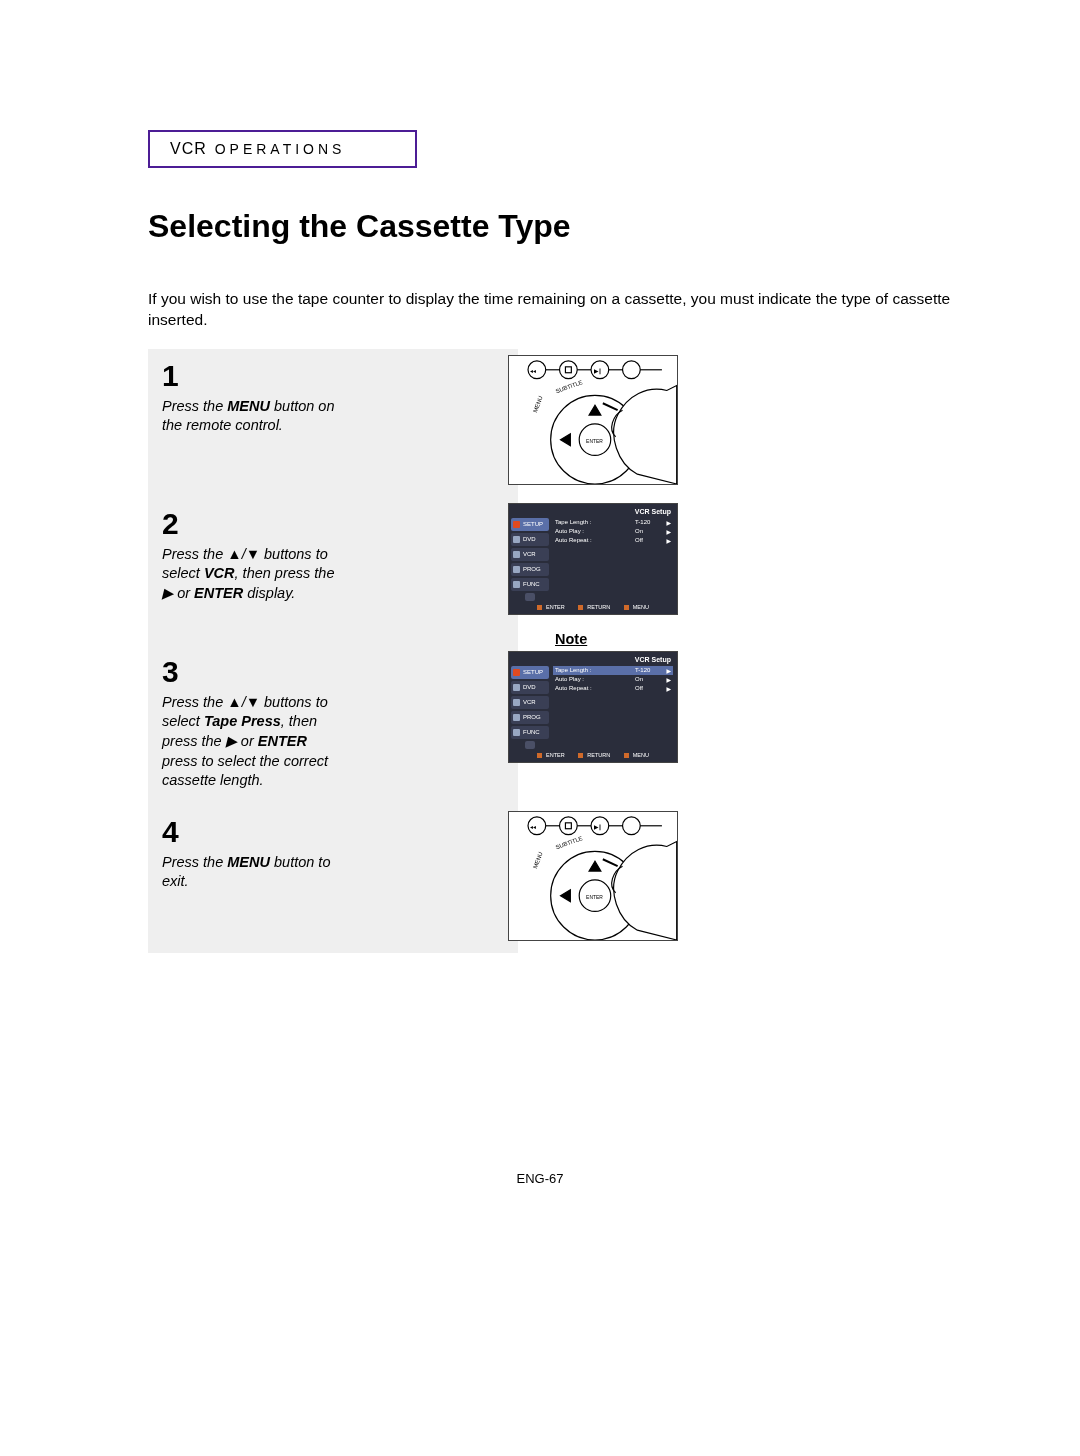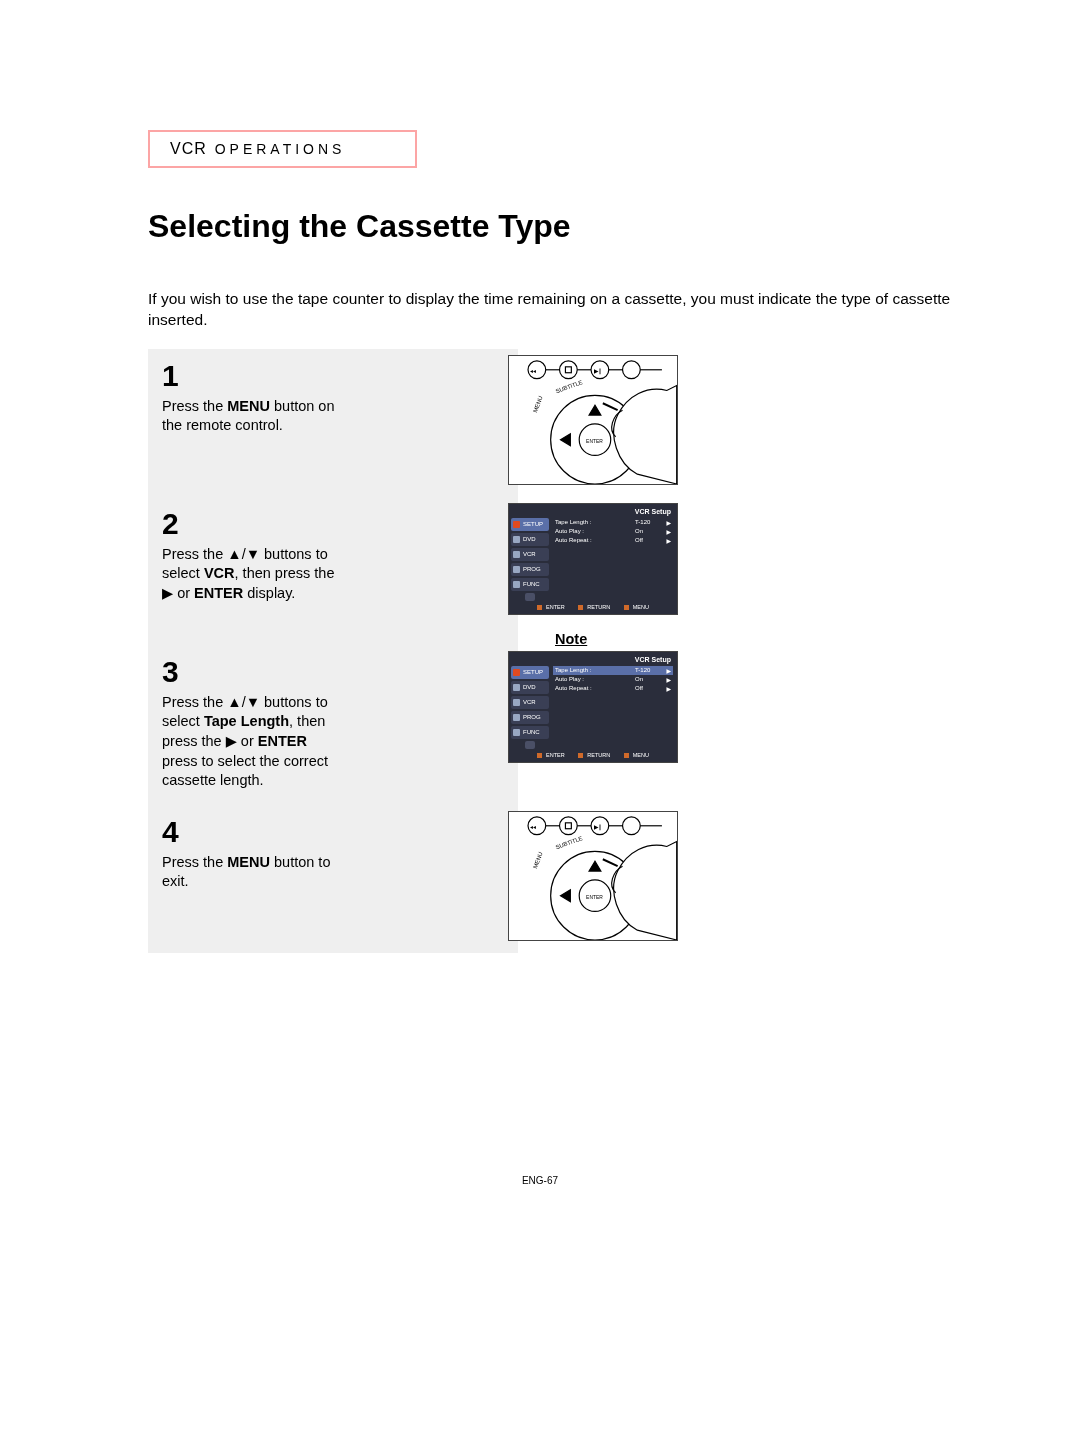--- a/index.html
+++ b/index.html
@@ -8,21 +8,21 @@
     font-family: Arial, Helvetica, sans-serif;
     color: #000;
     width: 1080px;
     height: 1456px;
     position: relative;
   }
   .page {
     padding: 130px 118px 0 148px;
   }
   .section-label-box {
-    border: 2px solid #fca5a5;
+    border: 2px solid #4c1d95;
     display: inline-block;
     padding: 8px 70px 8px 20px;
     margin-bottom: 40px;
   }
   .section-label {
     font-size: 14px;
     letter-spacing: 4px;
   }
   .section-label .big {
     font-size: 16px;
@@ -53,20 +53,21 @@
   .step-num {
     font-size: 30px;
     font-weight: 800;
     margin-bottom: 4px;
     font-family: Arial, Helvetica, sans-serif;
   }
   .step-text {
     font-size: 14.5px;
     line-height: 1.35;
     max-width: 175px;
+    font-style: italic;
   }
   .step-text strong { font-weight: 700; }
   .step-figure {
     position: absolute;
     right: -160px;
     top: 6px;
     width: 170px;
     height: 130px;
     border: 1px solid #444;
     background: #fff;
@@ -167,21 +168,21 @@
   .note-block .note-title {
     font-weight: 700;
     margin-bottom: 10px;
     text-decoration: underline;
   }
   .page-footer {
     position: absolute;
     bottom: 270px;
     left: 0; right: 0;
     text-align: center;
-    font-size: 10px;
+    font-size: 13px;
   }
   .step.tall { min-height: 160px; }
 </style>
 </head>
 <body>
 
 <div class="page">
 
   <div class="section-label-box">
     <span class="section-label">
@@ -269,21 +270,21 @@
           <span><span class="sq"></span><span>ENTER</span></span>
           <span><span class="sq"></span><span>RETURN</span></span>
           <span><span class="sq"></span><span>MENU</span></span>
         </div>
       </div>
     </div>
 
     <div class="step tall">
       <div class="step-num">3</div>
       <div class="step-text">
-        <span>Press the ▲/▼ buttons to select </span><strong>Tape Length</strong><span>, then press the ▶ or </span><strong>ENTER</strong><span> press to select the correct cassette length.</span>
+        <span>Press the ▲/▼ buttons to select </span><strong>Tape Press</strong><span>, then press the ▶ or </span><strong>ENTER</strong><span> press to select the correct cassette length.</span>
       </div>
       <div class="osd">
         <div class="osd-title">VCR Setup</div>
         <div class="osd-sidebar">
           <div class="tab sel"><span class="ico"></span><span>SETUP</span></div>
           <div class="tab"><span class="ico"></span><span>DVD</span></div>
           <div class="tab"><span class="ico"></span><span>VCR</span></div>
           <div class="tab"><span class="ico"></span><span>PROG</span></div>
           <div class="tab"><span class="ico"></span><span>FUNC</span></div>
           <div class="dimicon"></div>

